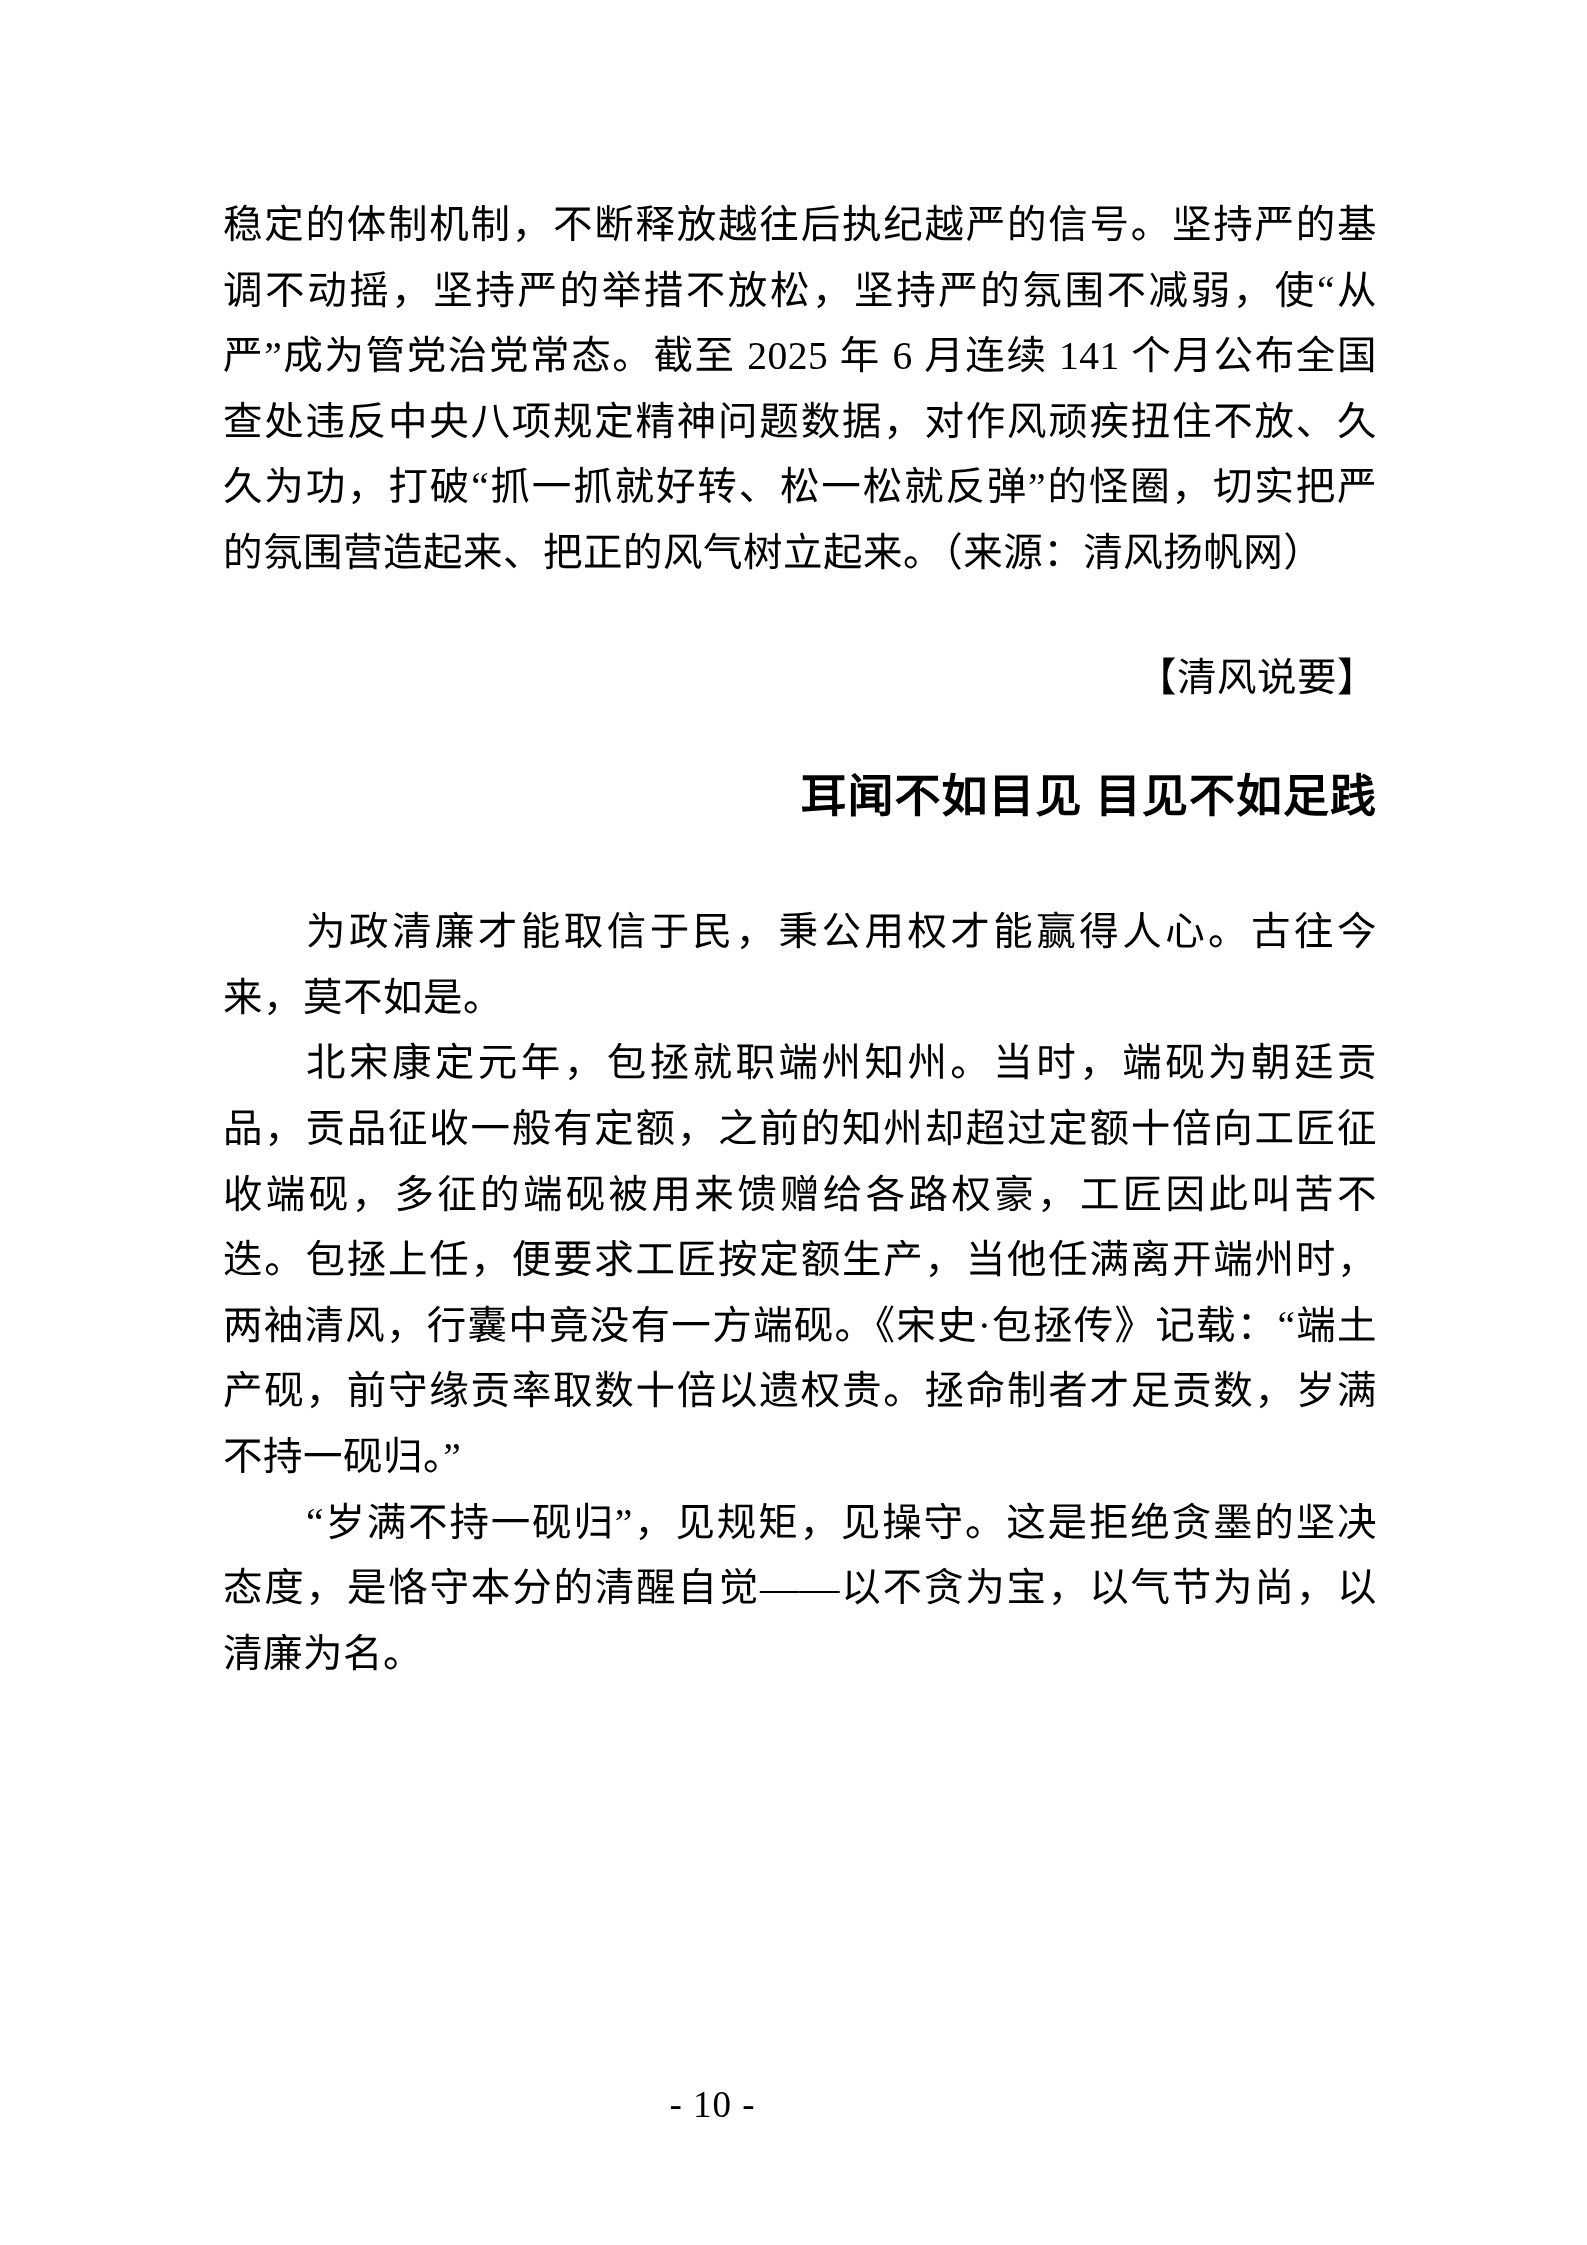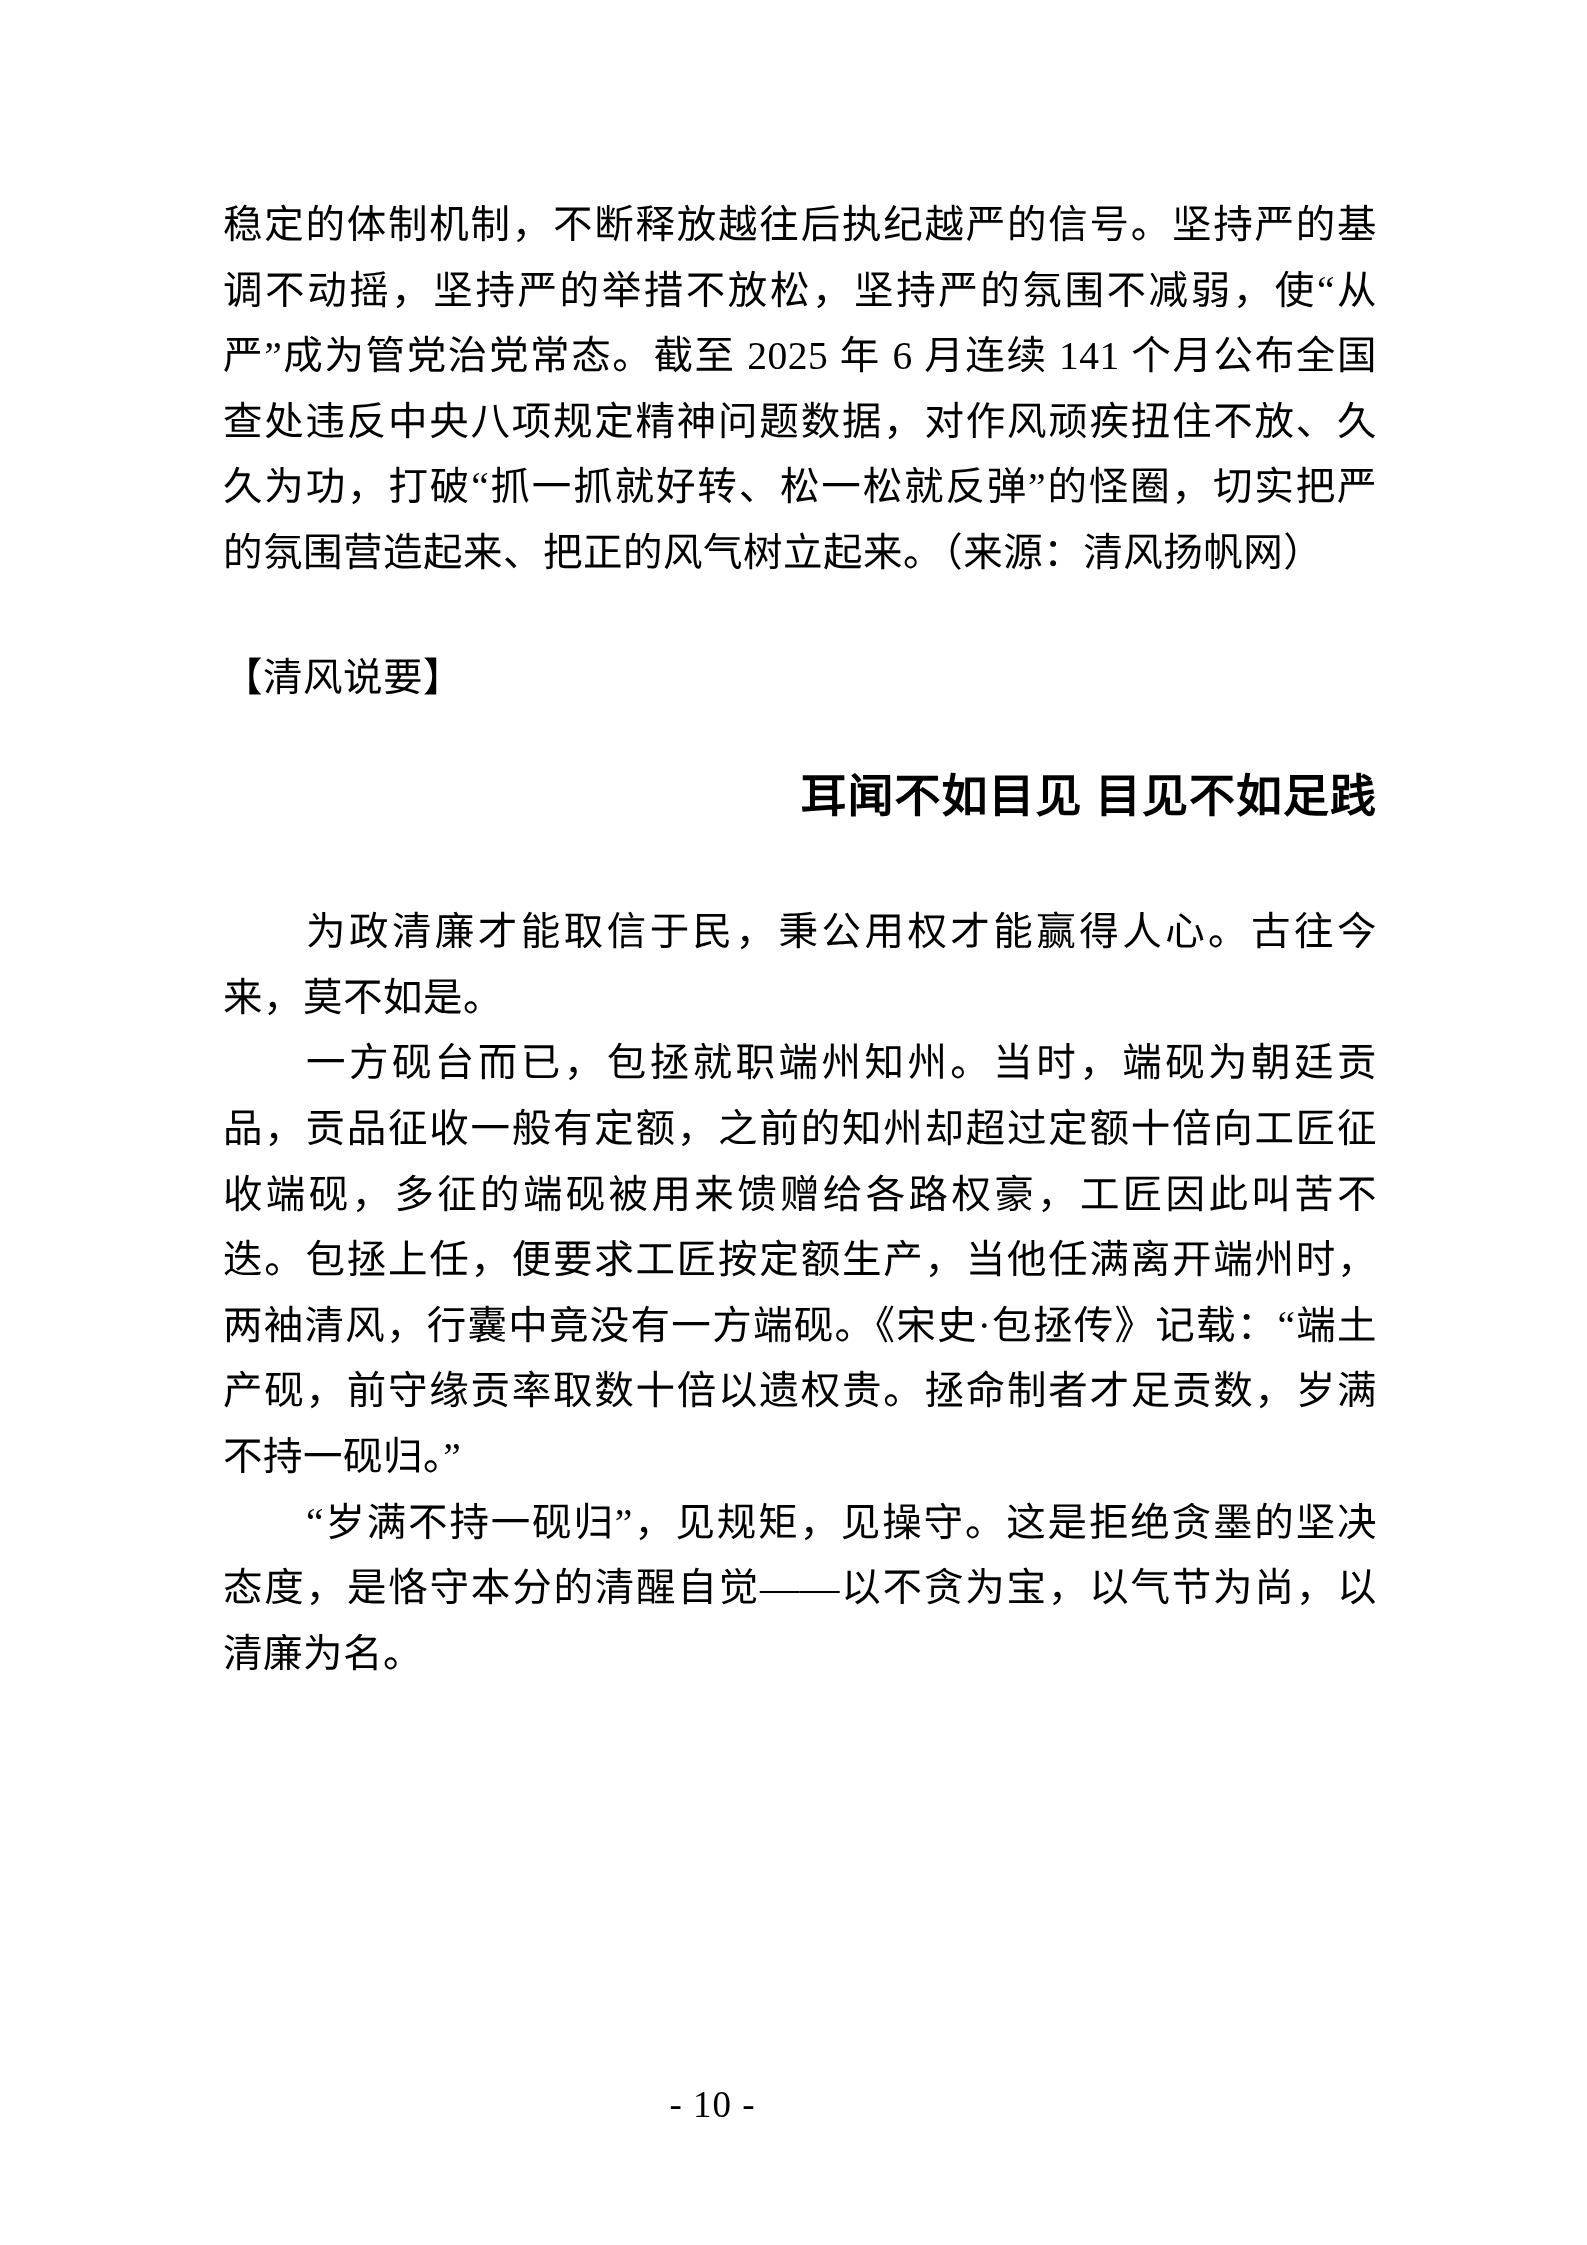--- a/index.html
+++ b/index.html
@@ -29,21 +29,21 @@
     text-align: justify;
     text-justify: inter-ideograph;
     word-break: break-all;
     letter-spacing: 0.5px;
   }
   .indented {
     text-indent: 83px;
   }
   .section-header {
     margin-top: 59px;
-    text-align: left;
+    text-align: right;
   }
   .article-title {
     margin: 46px 0 63px 0;
     font-size: 46px;
     font-weight: bold;
     line-height: 80px;
     text-align: right;
     text-indent: 130px;
     letter-spacing: 1px;
     word-break: keep-all;
@@ -65,20 +65,20 @@
 <div class="page">
   <div class="content">
     <p class="body-text">稳定的体制机制，不断释放越往后执纪越严的信号。坚持严的基调不动摇，坚持严的举措不放松，坚持严的氛围不减弱，使“从严”成为管党治党常态。截至 2025 年 6 月连续 141 个月公布全国查处违反中央八项规定精神问题数据，对作风顽疾扭住不放、久久为功，打破“抓一抓就好转、松一松就反弹”的怪圈，切实把严的氛围营造起来、把正的风气树立起来。（来源：清风扬帆网）</p>
 
     <p class="body-text section-header">【清风说要】</p>
 
     <h1 class="article-title">耳闻不如目见 目见不如足践</h1>
 
     <p class="body-text indented">为政清廉才能取信于民，秉公用权才能赢得人心。古往今来，莫不如是。</p>
 
-    <p class="body-text indented">一方砚台而已，包拯就职端州知州。当时，端砚为朝廷贡品，贡品征收一般有定额，之前的知州却超过定额十倍向工匠征收端砚，多征的端砚被用来馈赠给各路权豪，工匠因此叫苦不迭。包拯上任，便要求工匠按定额生产，当他任满离开端州时，两袖清风，行囊中竟没有一方端砚。《宋史·包拯传》记载：“端土产砚，前守缘贡率取数十倍以遗权贵。拯命制者才足贡数，岁满不持一砚归。”</p>
+    <p class="body-text indented">北宋康定元年，包拯就职端州知州。当时，端砚为朝廷贡品，贡品征收一般有定额，之前的知州却超过定额十倍向工匠征收端砚，多征的端砚被用来馈赠给各路权豪，工匠因此叫苦不迭。包拯上任，便要求工匠按定额生产，当他任满离开端州时，两袖清风，行囊中竟没有一方端砚。《宋史·包拯传》记载：“端土产砚，前守缘贡率取数十倍以遗权贵。拯命制者才足贡数，岁满不持一砚归。”</p>
 
     <p class="body-text indented">“岁满不持一砚归”，见规矩，见操守。这是拒绝贪墨的坚决态度，是恪守本分的清醒自觉——以不贪为宝，以气节为尚，以清廉为名。</p>
 
   </div>
 
   <div class="page-number">- 10 -</div>
 </div>
 
 </body></html>

